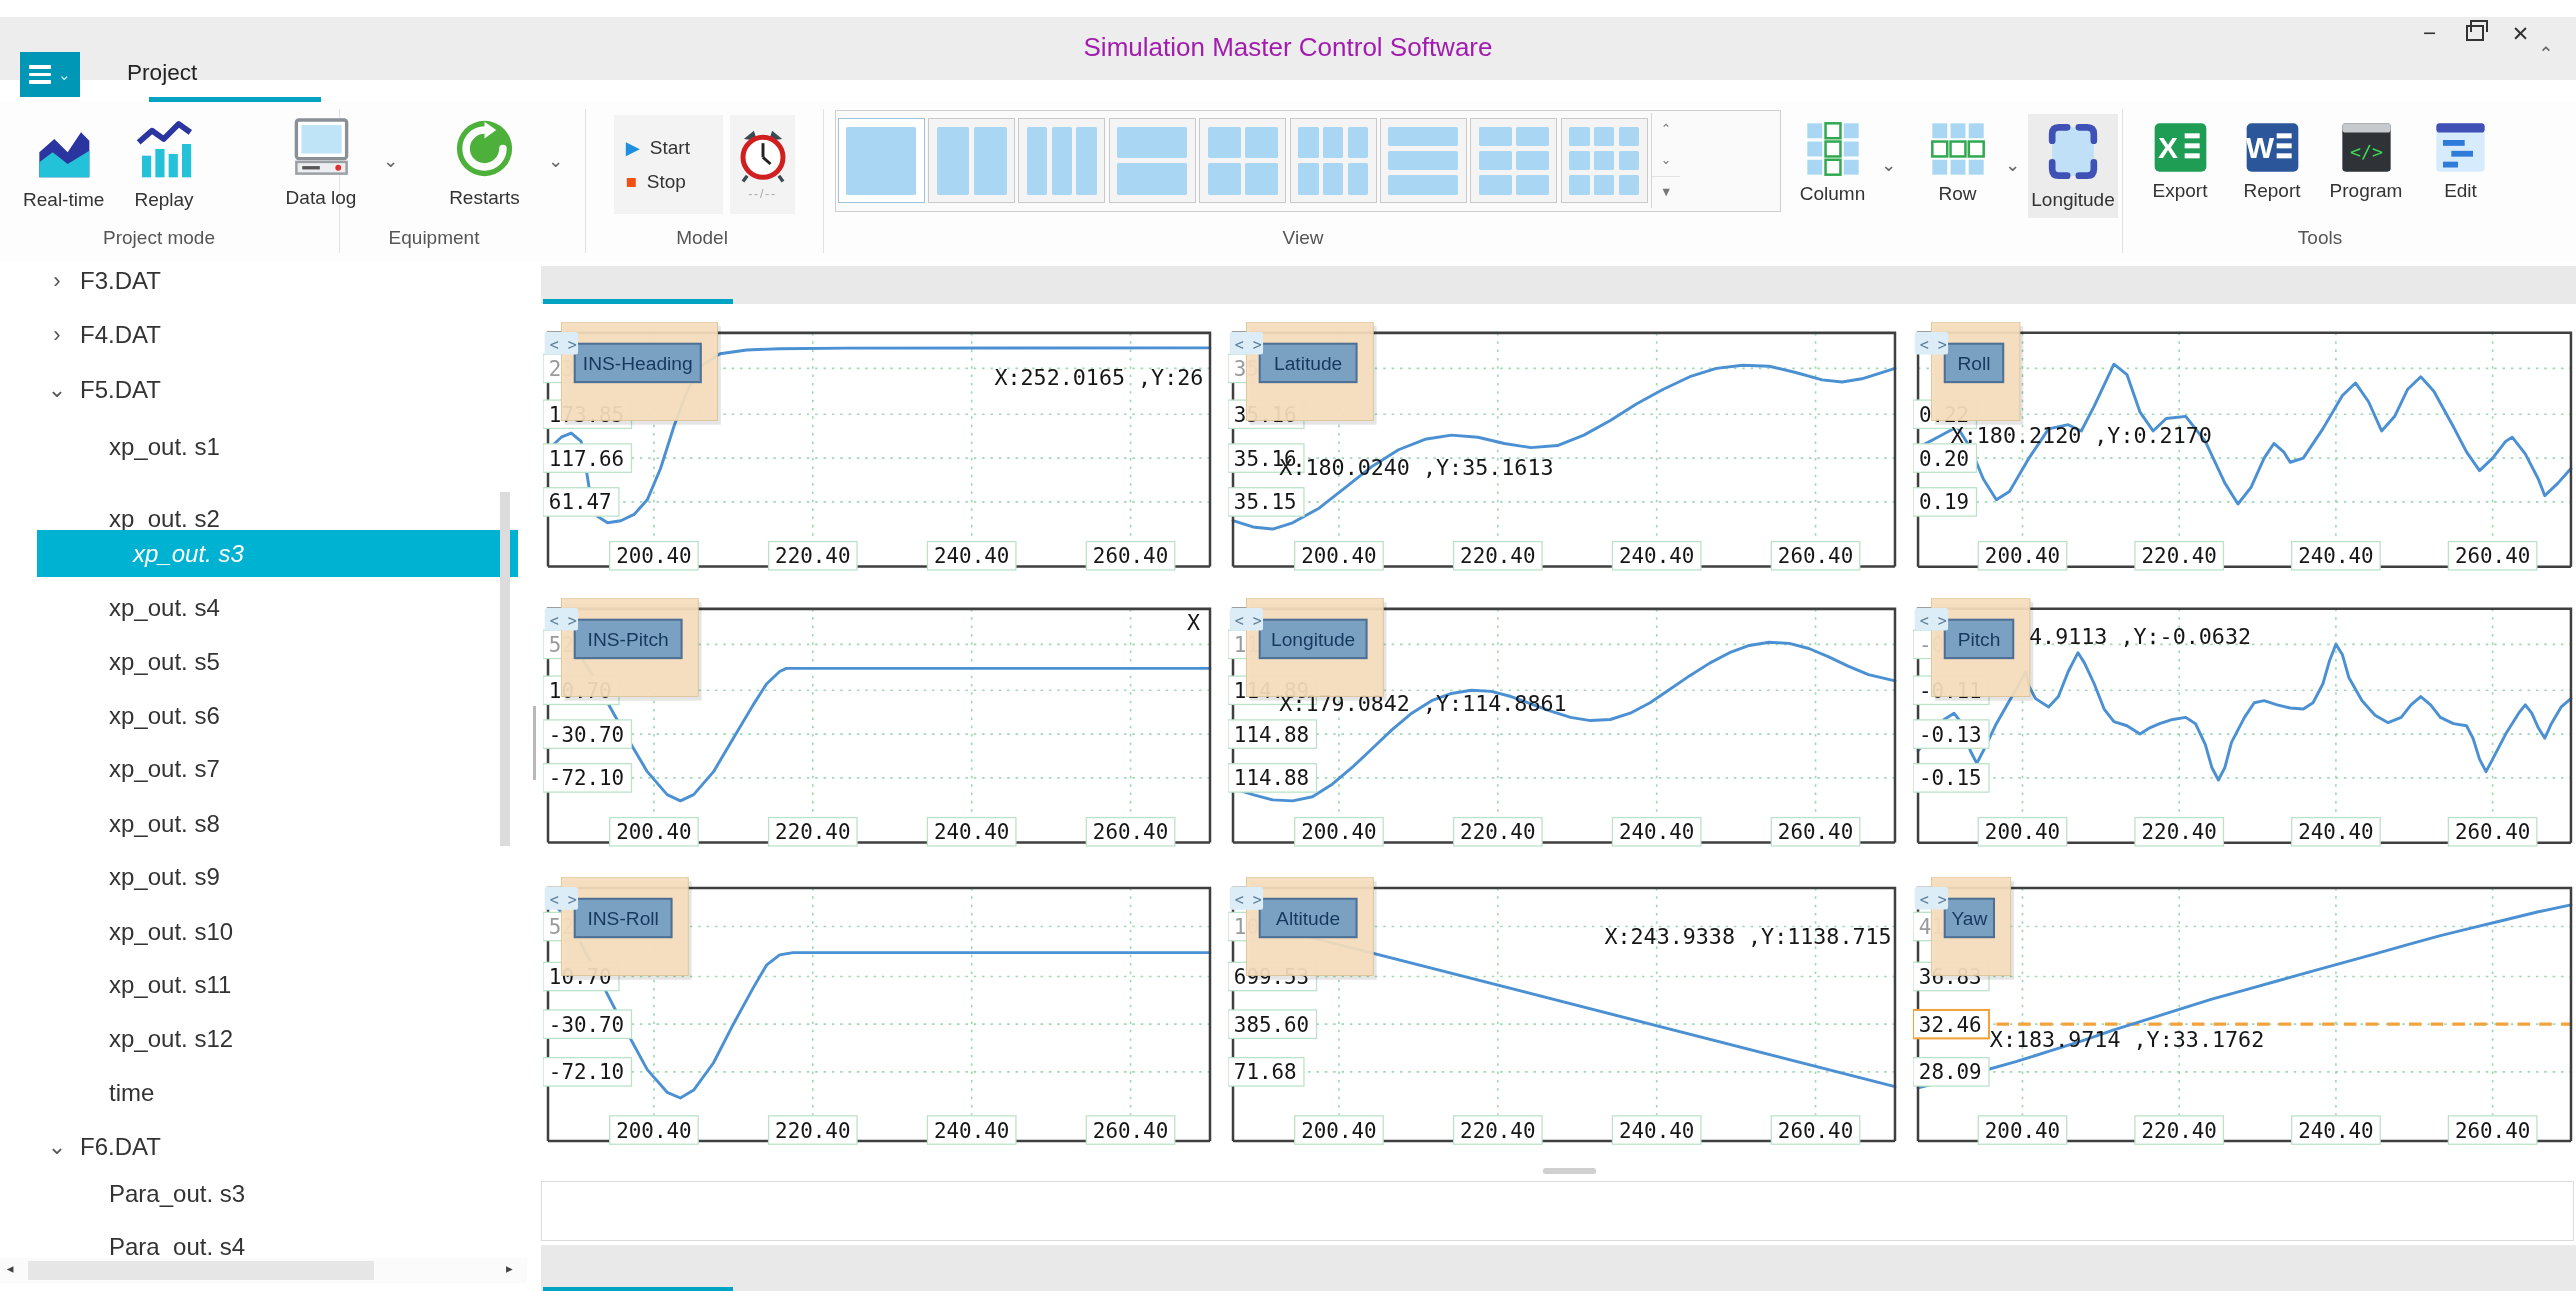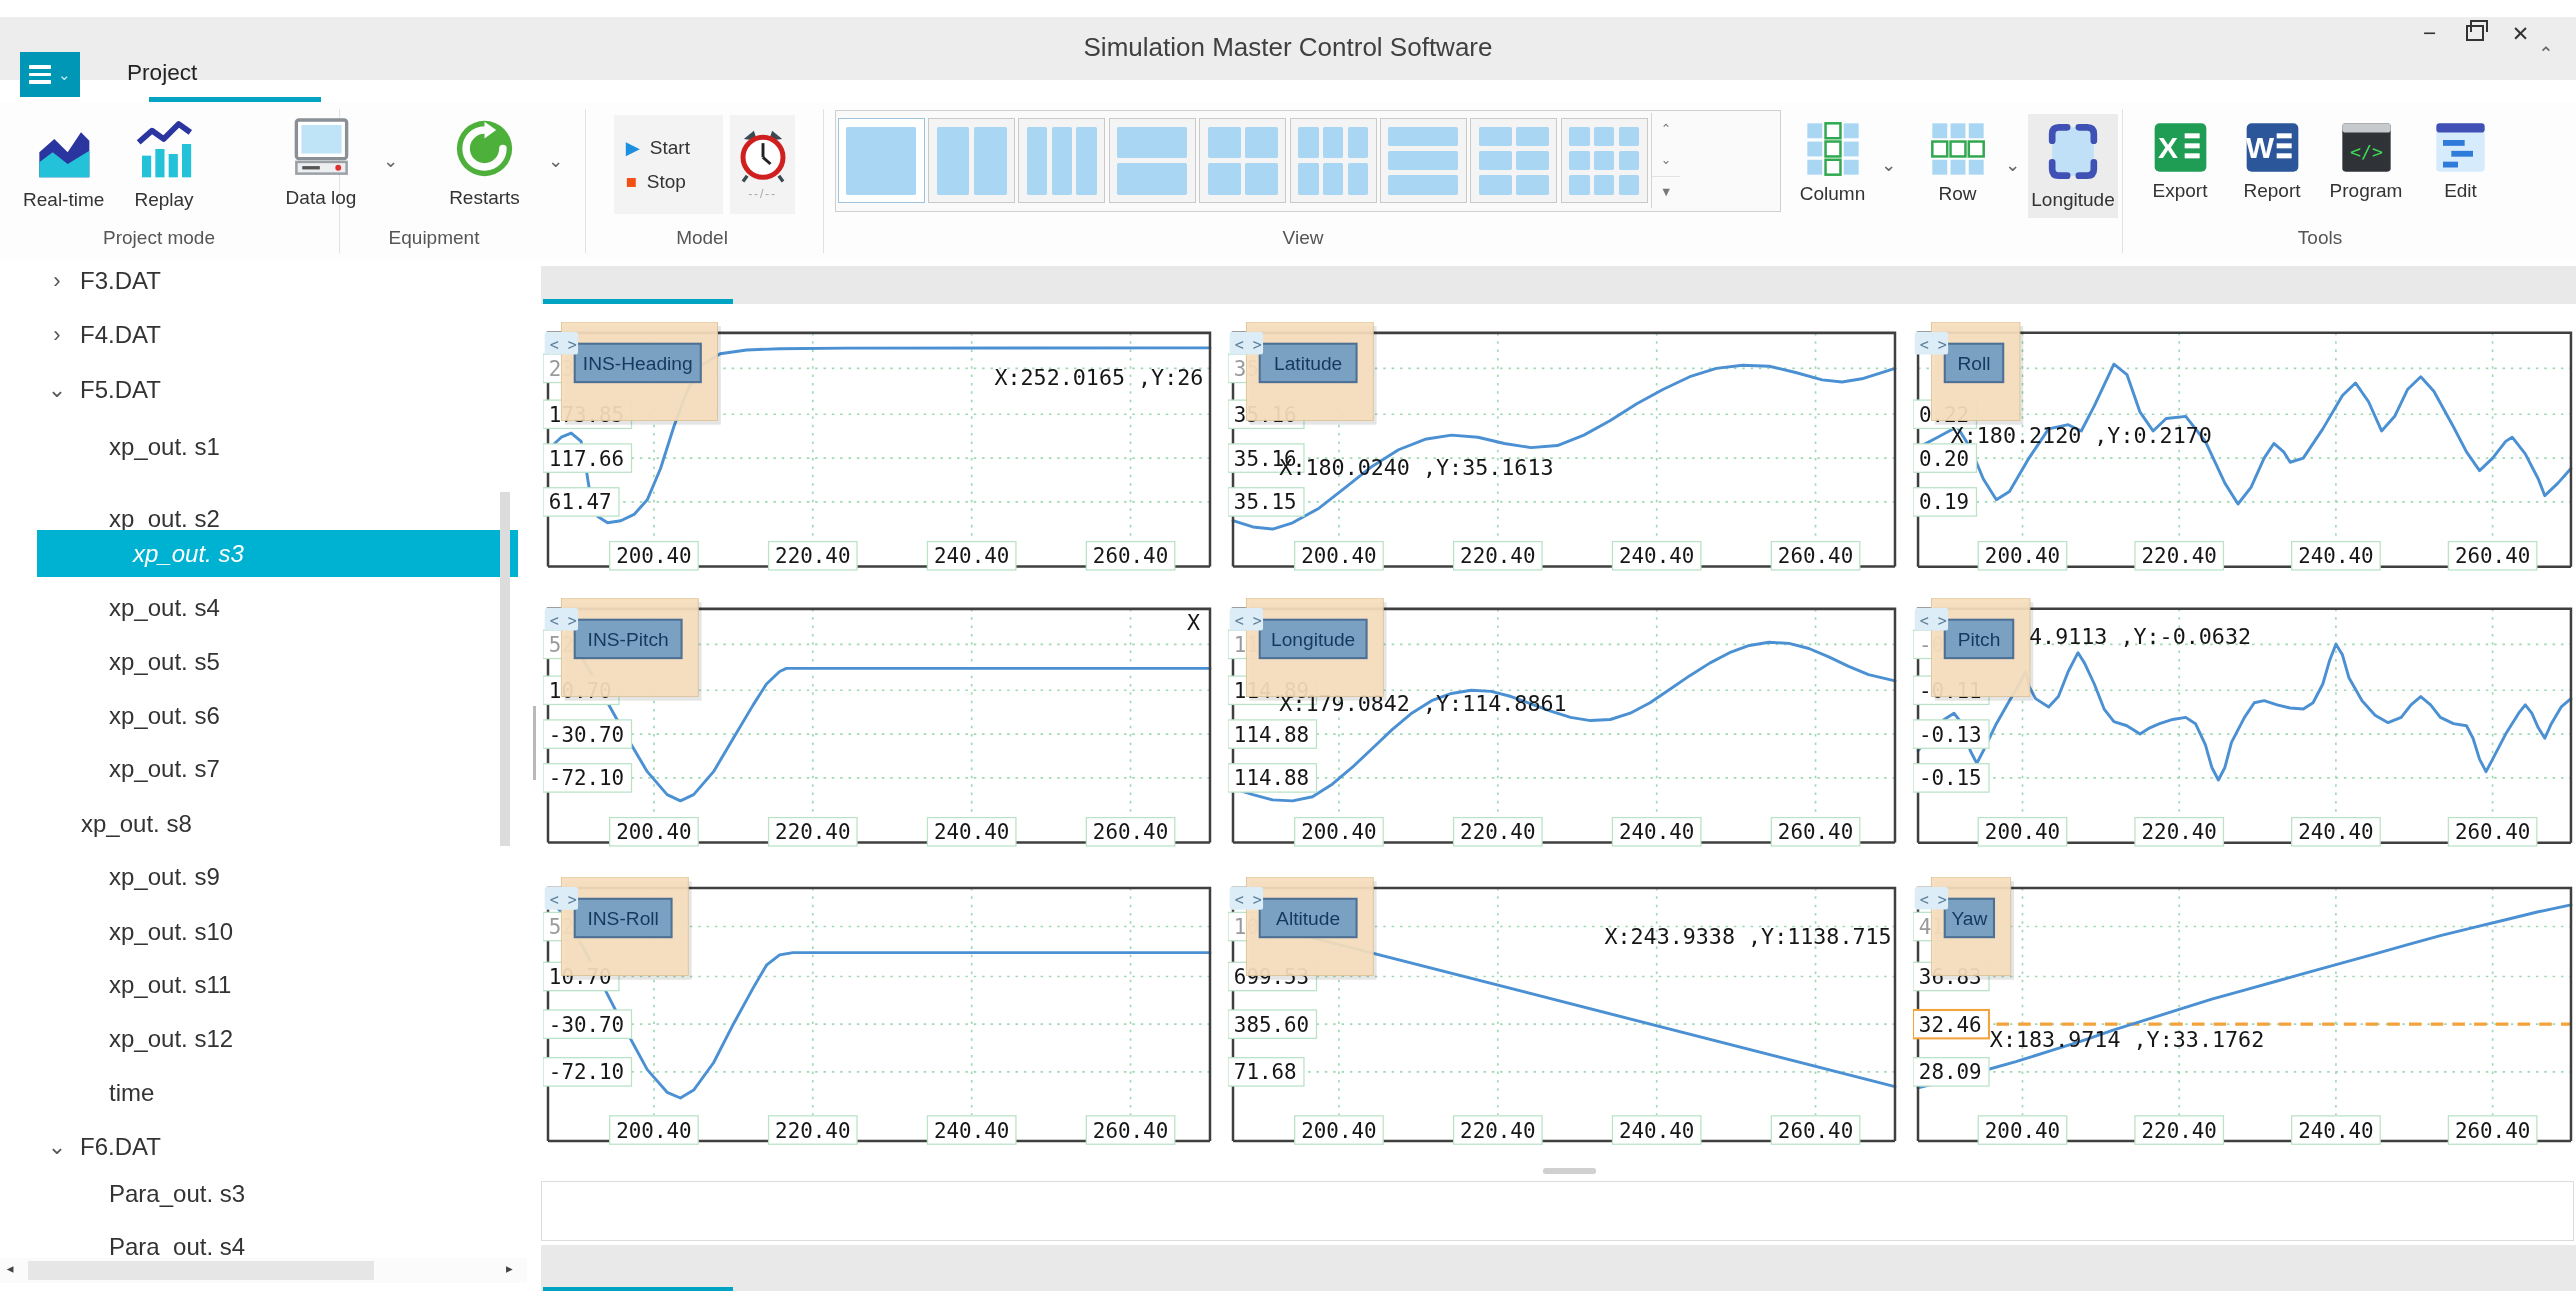--- a/index.html
+++ b/index.html
@@ -1,20 +1,20 @@
 <!DOCTYPE html>
 <html style="font-size:13.4px"><head>
 <meta charset="utf-8">
 <style>
   html,body{margin:0;padding:0;background:#fff;}
   #app{position:relative;width:2576px;height:1291px;background:#fff;overflow:hidden;
        font-family:"Liberation Sans",sans-serif;color:#222;}
   
   #titlebar{position:absolute;left:0;top:16.7px;width:2576px;height:63px;background:#ededed;}
-  #title{position:absolute;left:0;top:15px;width:100%;text-align:center;font-size:26px;color:#404040;}
+  #title{position:absolute;left:0;top:15px;width:100%;text-align:center;font-size:26px;color:#a21caf;}
   .winbtn{position:absolute;top:0px;width:37px;height:33px;line-height:33px;text-align:center;
           font-size:22.6px;color:#333;cursor:default;}
   #btn-min{left:2411px;} #btn-close{left:2502px;font-size:21px;}
   #btn-restore{left:2456px;top:5px;width:37px;height:28px;}
   .restore-glyph{position:relative;margin:3.3px auto;width:14px;height:11.7px;border:2.1px solid #333;background:#ededed;}
   .restore-glyph::before{content:"";position:absolute;left:2.5px;top:-6.7px;width:14px;height:10px;
       border:2.1px solid #333;border-bottom:none;}
   #btn-collapse{position:absolute;left:2531px;top:43px;width:30px;height:22px;text-align:center;
       font-size:18.4px;color:#666;}
   
@@ -384,21 +384,21 @@
         <div class="titem" style="top: 377px;">
           <span style="margin-left: 109px;">xp_out. s5</span>
         </div>
         <div class="titem" style="top: 431px; text-align: center;">
           <span style="margin-left: 109px;">xp_out. s6</span>
         </div>
         <div class="titem" style="top: 484px;">
           <span style="margin-left: 109px;">xp_out. s7</span>
         </div>
         <div class="titem" style="top: 539px;">
-          <span style="margin-left: 81px;">xp_out. s8</span>
+          <span style="margin-left: 109px;">xp_out. s8</span>
         </div>
         <div class="titem" style="top: 592px;">
           <span style="margin-left: 109px;">xp_out. s9</span>
         </div>
         <div class="titem" style="top: 647px;">
           <span style="margin-left: 109px;">xp_out. s10</span>
         </div>
         <div class="titem" style="top: 700px;">
           <span style="margin-left: 109px;">xp_out. s11</span>
         </div>

